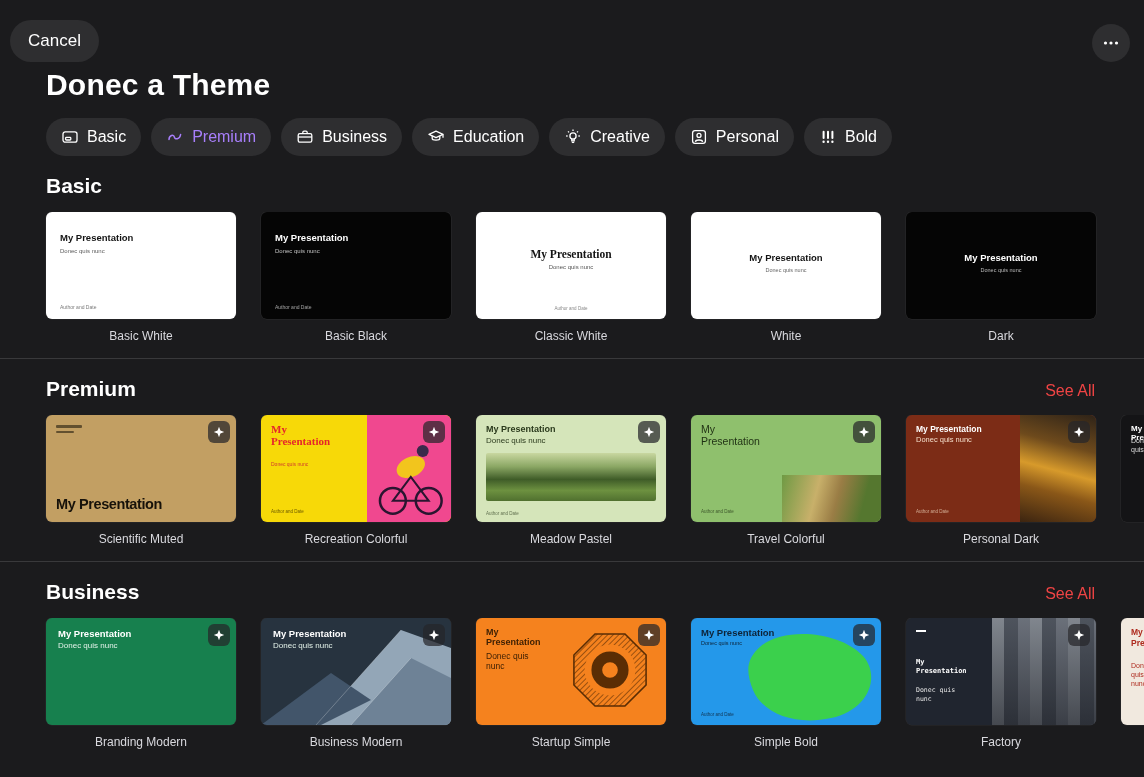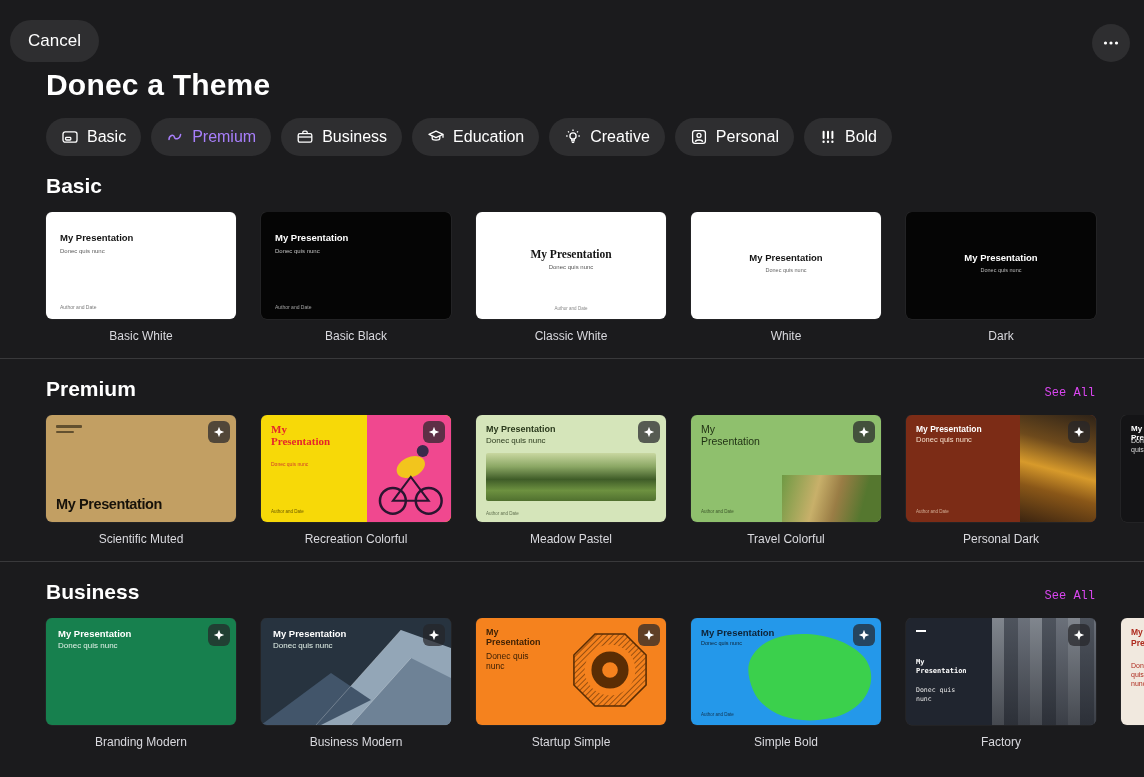--- a/index.html
+++ b/index.html
@@ -15,21 +15,21 @@
 
   
   .chips{display:flex;gap:10px;margin:16px 0 0 46px}
   .chip{display:flex;align-items:center;gap:8px;height:38px;padding:0 15px;border-radius:19px;background:#2e2e30;border:none;color:#fff;font-size:16px;font-family:inherit;cursor:pointer;white-space:nowrap}
   .chip.selected{color:#a87ffb}
   .chip-icon{display:flex}
 
   
   .section-header{display:flex;justify-content:space-between;align-items:baseline;margin:18px 49px 0 46px}
   .section-title{font-size:21px;font-weight:700}
-  .see-all{font-size:12px;color:#d946ef;background:none;border:none;font-family:Liberation Mono, monospace;cursor:pointer}
+  .see-all{font-size:16px;color:#ef4444;background:none;border:none;font-family:Liberation Sans, sans-serif;cursor:pointer}
   .cards{display:flex;gap:25px;padding-left:46px;margin-top:14px;width:1144px;overflow:hidden}
   .card{flex:none;width:190px;cursor:pointer}
   .thumb{position:relative;width:190px;height:107px;border-radius:6px;overflow:hidden;box-shadow:0 0 0 .5px rgba(255,255,255,.08)}
   .card-label{margin-top:10px;text-align:center;font-size:12px;color:#d9d9de;min-height:14px}
   .divider{height:1px;background:#39393b;margin-top:15px}
   .star{position:absolute;top:6px;right:6px;width:22px;height:22px;border-radius:6px;background:rgba(38,38,42,.72);display:flex;align-items:center;justify-content:center}
 
   
   .t-basicwhite{background:#ffffff;color:#141414}
   .t-basicblack{background:#050505;color:#fff}

